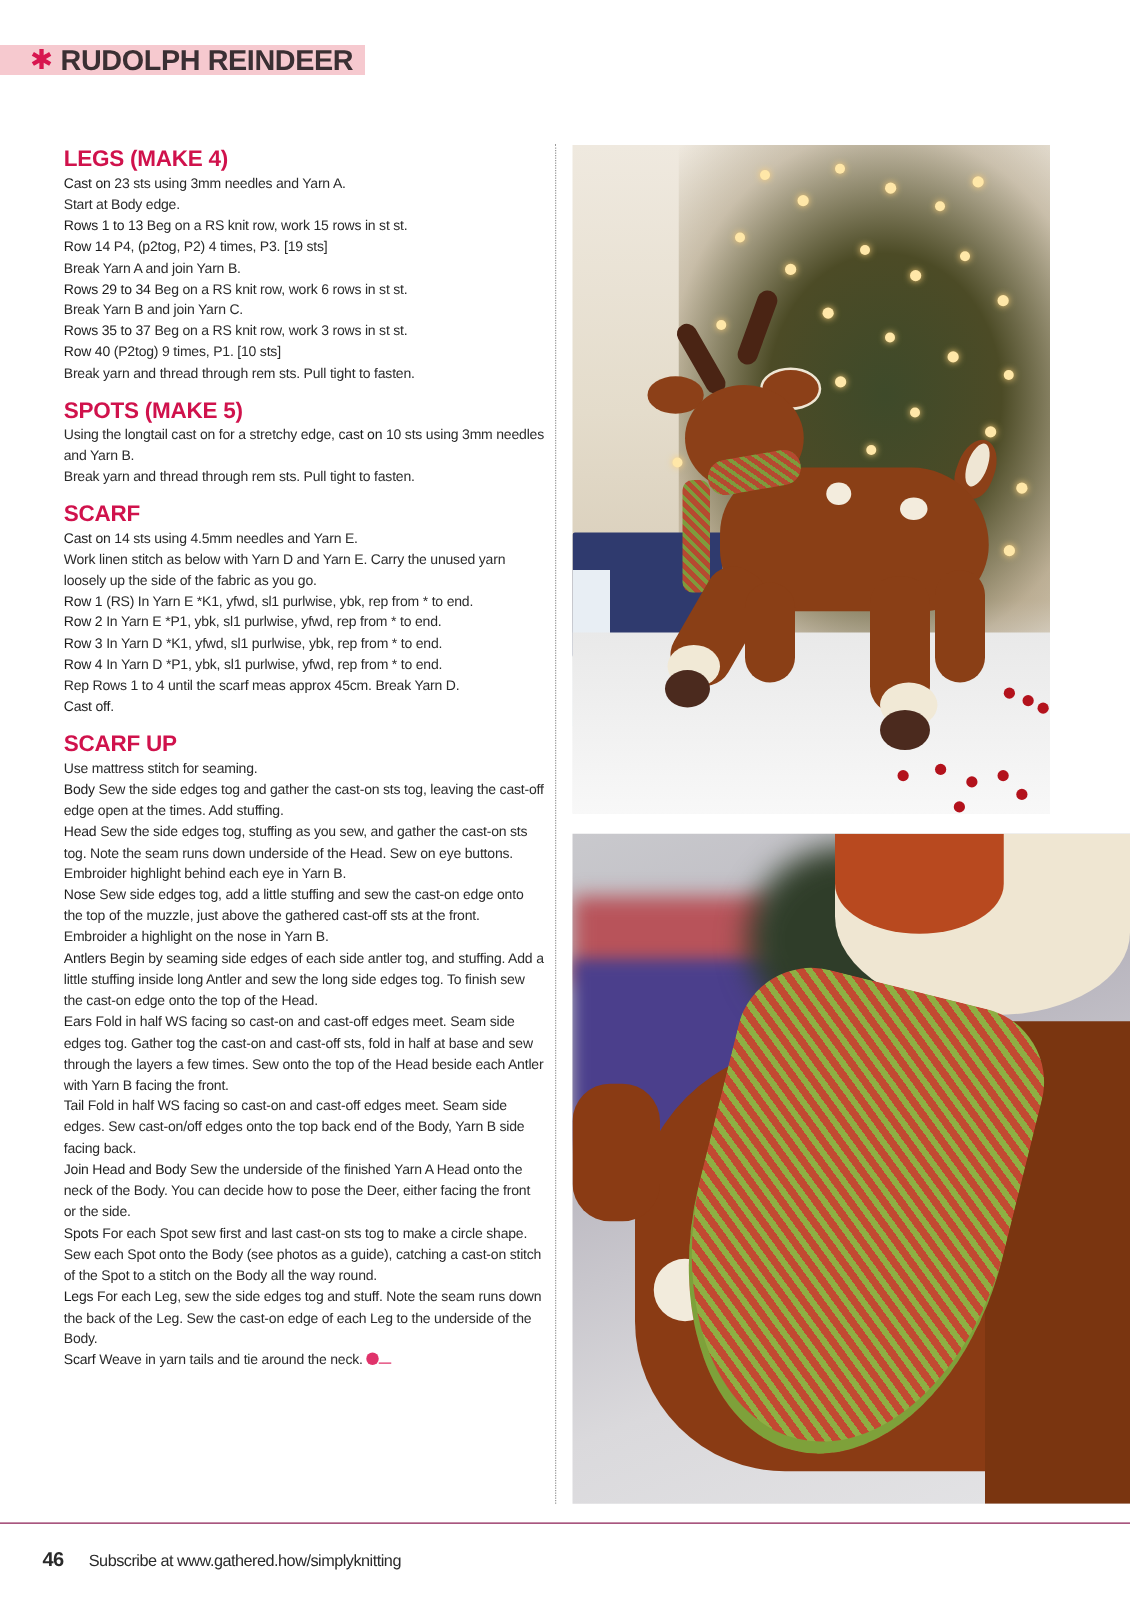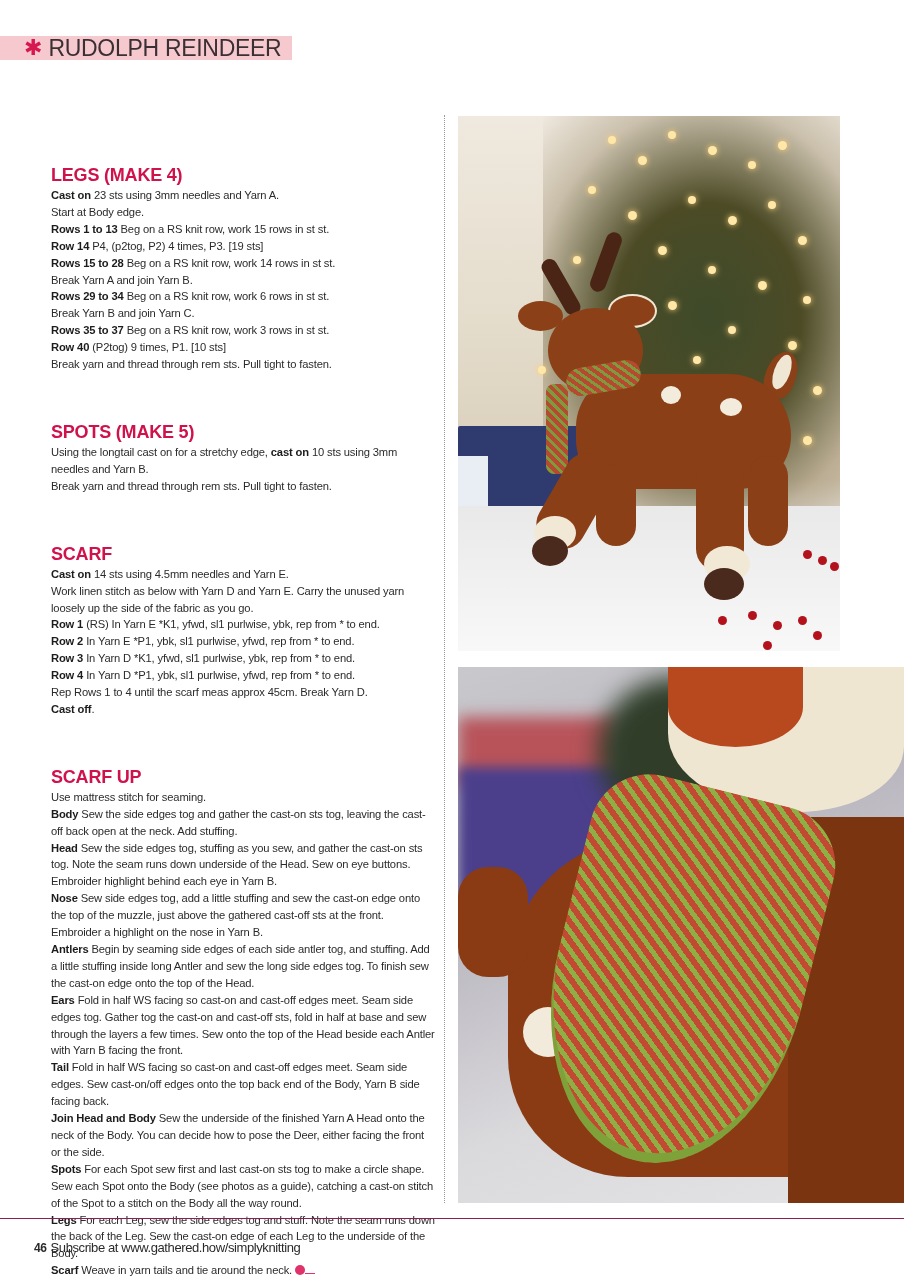--- a/index.html
+++ b/index.html
@@ -13,35 +13,35 @@
       position: absolute; left: 0; top: 36px; height: 24px; width: 292px;
       background: #f6c9cf;
       display: flex; align-items: center;
     }
     .header-star {
       color: #d8164f; font-size: 22px; font-weight: bold;
       margin-left: 24px; margin-right: 6px; line-height: 24px;
     }
     .header-title {
       font-size: 23px; color: #3a2f33; letter-spacing: -0.3px; line-height: 24px;
-      font-weight: normal;
+      font-weight: bold;
     }
     .text-col {
       position: absolute; left: 51px; top: 116px; width: 385px;
     }
-    .section { margin-bottom: 9px; margin-top: 48px; }
+    .section { margin-bottom: 9px; }
     .section-title {
       color: #d0124c; font-weight: bold; font-size: 18px; line-height: 22px;
       margin: 0 0 1px 0; letter-spacing: -0.2px;
     }
     .para {
       font-size: 11.2px; line-height: 16.9px; margin: 0; color: #2b2b2b;
       letter-spacing: -0.15px;
     }
-    .para b { font-weight: bold; color: #1c1c1c; }
+    .para b { font-weight: normal; color: #1c1c1c; }
     .yarn-ball {
       display: inline-block; width: 10px; height: 10px; border-radius: 50%;
       background: #e0336b; vertical-align: -1px; margin-left: 3px; position: relative;
     }
     .yarn-thread {
       display: inline-block; width: 10px; height: 1px; background: #e0336b;
       vertical-align: 0px;
     }
     .divider {
       position: absolute; left: 444px; top: 115px; height: 1088px; width: 0;
@@ -165,39 +165,38 @@
     .p2-spot { position: absolute; background: #f2ebdc; border-radius: 50%; }
 
     .footer-line {
       position: absolute; left: 0; top: 1218px; width: 904px; height: 1px;
       background: #8c1f55;
     }
     .footer {
       position: absolute; left: 34px; top: 1240px; font-size: 13px; color: #2a2a2a;
       letter-spacing: -0.4px;
     }
-    .footer .page-num { font-weight: bold; font-size: 12px; margin-right: 4px; }
+    .footer .page-num { font-weight: bold; font-size: 16px; margin-right: 20px; }
   </style>
 </head>
 <body>
 
 <div class="header-band">
   <span class="header-star">✱</span>
   <span class="header-title">RUDOLPH REINDEER</span>
 </div>
 
 <div class="text-col">
 
   <div class="section">
     <h2 class="section-title">LEGS (MAKE 4)</h2>
     <p class="para"><b>Cast on</b><span> 23 sts using 3mm needles and Yarn A.</span></p>
     <p class="para"><span>Start at Body edge.</span></p>
     <p class="para"><b>Rows 1 to 13</b><span> Beg on a RS knit row, work 15 rows in st st.</span></p>
     <p class="para"><b>Row 14</b><span> P4, (p2tog, P2) 4 times, P3. [19 sts]</span></p>
-    <p class="para"><b>Rows 15 to 28</b><span> Beg on a RS knit row, work 14 rows in st st.</span></p>
     <p class="para"><span>Break Yarn A and join Yarn B.</span></p>
     <p class="para"><b>Rows 29 to 34</b><span> Beg on a RS knit row, work 6 rows in st st.</span></p>
     <p class="para"><span>Break Yarn B and join Yarn C.</span></p>
     <p class="para"><b>Rows 35 to 37</b><span> Beg on a RS knit row, work 3 rows in st st.</span></p>
     <p class="para"><b>Row 40</b><span> (P2tog) 9 times, P1. [10 sts]</span></p>
     <p class="para"><span>Break yarn and thread through rem sts. Pull tight to fasten.</span></p>
   </div>
 
   <div class="section">
     <h2 class="section-title">SPOTS (MAKE 5)</h2>
@@ -213,21 +212,21 @@
     <p class="para"><b>Row 2</b><span> In Yarn E *P1, ybk, sl1 purlwise, yfwd, rep from * to end.</span></p>
     <p class="para"><b>Row 3</b><span> In Yarn D *K1, yfwd, sl1 purlwise, ybk, rep from * to end.</span></p>
     <p class="para"><b>Row 4</b><span> In Yarn D *P1, ybk, sl1 purlwise, yfwd, rep from * to end.</span></p>
     <p class="para"><span>Rep Rows 1 to 4 until the scarf meas approx 45cm. Break Yarn D.</span></p>
     <p class="para"><b>Cast off</b><span>.</span></p>
   </div>
 
   <div class="section">
     <h2 class="section-title">SCARF UP</h2>
     <p class="para"><span>Use mattress stitch for seaming.</span></p>
-    <p class="para"><b>Body</b><span> Sew the side edges tog and gather the cast-on sts tog, leaving the cast-off back open at the neck. Add stuffing.</span></p>
+    <p class="para"><b>Body</b><span> Sew the side edges tog and gather the cast-on sts tog, leaving the cast-off edge open at the times. Add stuffing.</span></p>
     <p class="para"><b>Head</b><span> Sew the side edges tog, stuffing as you sew, and gather the cast-on sts tog. Note the seam runs down underside of the Head. Sew on eye buttons. Embroider highlight behind each eye in Yarn B.</span></p>
     <p class="para"><b>Nose</b><span> Sew side edges tog, add a little stuffing and sew the cast-on edge onto the top of the muzzle, just above the gathered cast-off sts at the front. Embroider a highlight on the nose in Yarn B.</span></p>
     <p class="para"><b>Antlers</b><span> Begin by seaming side edges of each side antler tog, and stuffing. Add a little stuffing inside long Antler and sew the long side edges tog. To finish sew the cast-on edge onto the top of the Head.</span></p>
     <p class="para"><b>Ears</b><span> Fold in half WS facing so cast-on and cast-off edges meet. Seam side edges tog. Gather tog the cast-on and cast-off sts, fold in half at base and sew through the layers a few times. Sew onto the top of the Head beside each Antler with Yarn B facing the front.</span></p>
     <p class="para"><b>Tail</b><span> Fold in half WS facing so cast-on and cast-off edges meet. Seam side edges. Sew cast-on/off edges onto the top back end of the Body, Yarn B side facing back.</span></p>
     <p class="para"><b>Join Head and Body</b><span> Sew the underside of the finished Yarn A Head onto the neck of the Body. You can decide how to pose the Deer, either facing the front or the side.</span></p>
     <p class="para"><b>Spots</b><span> For each Spot sew first and last cast-on sts tog to make a circle shape. Sew each Spot onto the Body (see photos as a guide), catching a cast-on stitch of the Spot to a stitch on the Body all the way round.</span></p>
     <p class="para"><b>Legs</b><span> For each Leg, sew the side edges tog and stuff. Note the seam runs down the back of the Leg. Sew the cast-on edge of each Leg to the underside of the Body.</span></p>
     <p class="para"><b>Scarf</b><span> Weave in yarn tails and tie around the neck.</span><span class="yarn-ball"></span><span class="yarn-thread"></span></p>
   </div>

